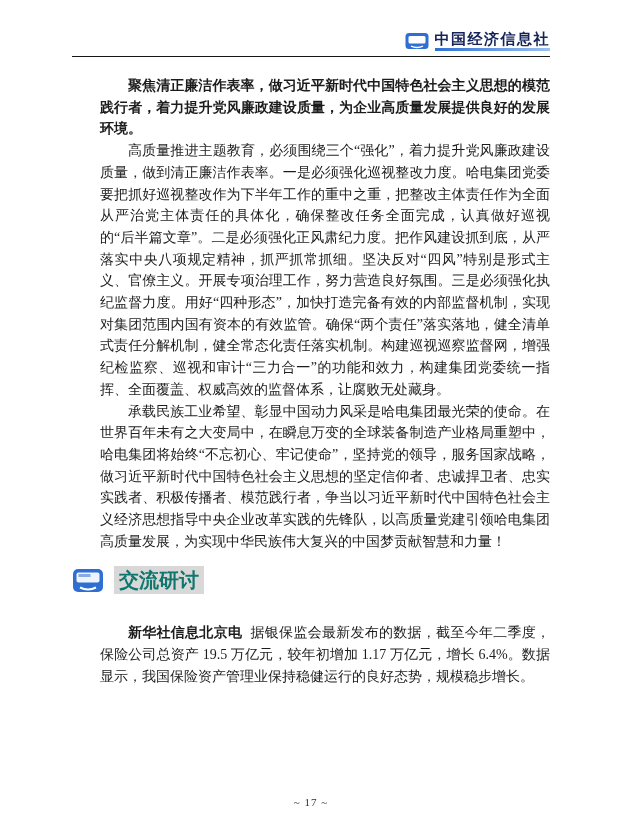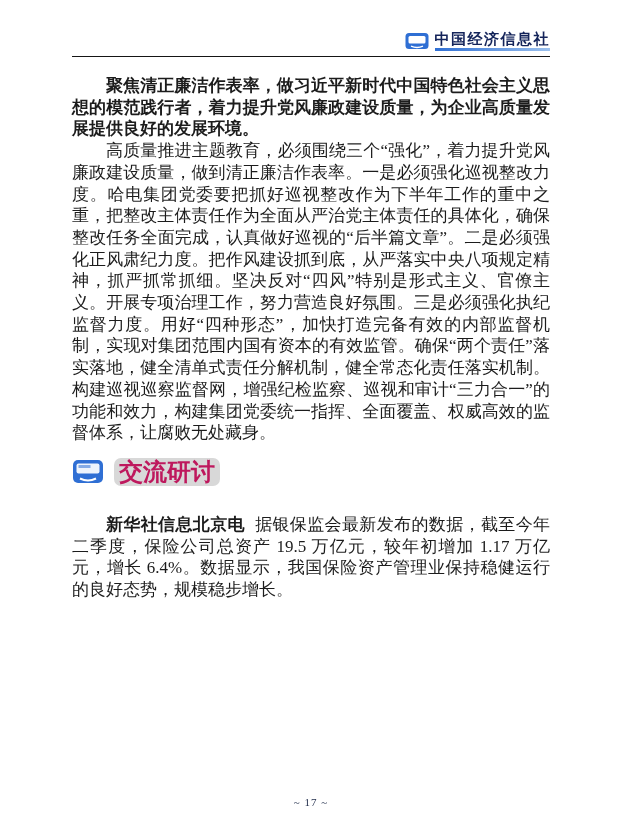--- a/index.html
+++ b/index.html
@@ -22,31 +22,31 @@
   .logo-text {
     font-family: "Liberation Sans", "DejaVu Sans", sans-serif;
     font-weight: bold; font-size: 15px; color: #14245a;
     letter-spacing: 1.5px; line-height: 17px; display: block;
   }
   .logo-bar { height: 3px; margin-top: 1px; background: linear-gradient(90deg, #2f6fd4, #9cc1ee); }
   .header-rule { border-bottom: 1.5px solid #151515; margin-top: 5px; }
   
   .main { padding: 18px 72px 0 72px; }
   p.body {
-    font-size: 17px; line-height: 21.7px;
-    text-align: justify; text-indent: 2em;
+    font-size: 14px; line-height: 21.7px;
+    text-align: justify; text-indent: 2em; margin-left: 28px;
   }
   p.lead { font-weight: bold; }
   
   .section-head { display: flex; align-items: center; gap: 10px; margin-top: 14px; }
   .sec-icon svg { display: block; }
   .sec-label {
     font-family: "Liberation Sans", "DejaVu Sans", sans-serif;
-    font-weight: bold; font-size: 24px; color: #be185d;
-    background: #d8d8d8; padding: 1px 5px; line-height: 26px; border-radius: 7px;
+    font-weight: bold; font-size: 20px; color: #0f766e;
+    background: #d8d8d8; padding: 1px 5px; line-height: 26px;
   }
   
   .article-title {
     font-family: "Liberation Sans", "DejaVu Sans", sans-serif;
     font-weight: bold; font-size: 17.5px; color: #e60000;
     text-align: center; margin-top: 26px; letter-spacing: 0.5px;
   }
   .p5 { margin-top: 28px; }
   .dateline { font-weight: bold; margin-right: 0.6em; }
   
@@ -78,20 +78,21 @@
           <span class="logo-bar" style="display:block;"></span>
         </span>
       </div>
     </div>
     <div class="header-rule"></div>
   </div>
 
   <div class="main">
     <p class="body lead">聚焦清正廉洁作表率，做习近平新时代中国特色社会主义思想的模范践行者，着力提升党风廉政建设质量，为企业高质量发展提供良好的发展环境。</p>
     <p class="body">高质量推进主题教育，必须围绕三个“强化”，着力提升党风廉政建设质量，做到清正廉洁作表率。一是必须强化巡视整改力度。哈电集团党委要把抓好巡视整改作为下半年工作的重中之重，把整改主体责任作为全面从严治党主体责任的具体化，确保整改任务全面完成，认真做好巡视的“后半篇文章”。二是必须强化正风肃纪力度。把作风建设抓到底，从严落实中央八项规定精神，抓严抓常抓细。坚决反对“四风”特别是形式主义、官僚主义。开展专项治理工作，努力营造良好氛围。三是必须强化执纪监督力度。用好“四种形态”，加快打造完备有效的内部监督机制，实现对集团范围内国有资本的有效监管。确保“两个责任”落实落地，健全清单式责任分解机制，健全常态化责任落实机制。构建巡视巡察监督网，增强纪检监察、巡视和审计“三力合一”的功能和效力，构建集团党委统一指挥、全面覆盖、权威高效的监督体系，让腐败无处藏身。</p>
+    <p class="body">承载民族工业希望、彰显中国动力风采是哈电集团最光荣的使命。在世界百年未有之大变局中，在瞬息万变的全球装备制造产业格局重塑中，哈电集团将始终“不忘初心、牢记使命”，坚持党的领导，服务国家战略，做习近平新时代中国特色社会主义思想的坚定信仰者、忠诚捍卫者、忠实实践者、积极传播者、模范践行者，争当以习近平新时代中国特色社会主义经济思想指导中央企业改革实践的先锋队，以高质量党建引领哈电集团高质量发展，为实现中华民族伟大复兴的中国梦贡献智慧和力量！</p>
 
     <div class="section-head">
       <span class="sec-icon">
         <svg width="32" height="27" viewBox="0 0 32 27">
           <rect x="1" y="2" width="30" height="23" rx="5" fill="#2f6fd4"></rect>
           <rect x="4.5" y="5.5" width="23" height="10" rx="2" fill="#ffffff" opacity="0.92"></rect>
           <rect x="6.5" y="7" width="12" height="3" fill="#2f6fd4" opacity="0.55"></rect>
           <path d="M8 20.5 q8 4 16 0" stroke="#ffffff" stroke-width="2" fill="none"></path>
         </svg>
       </span>

